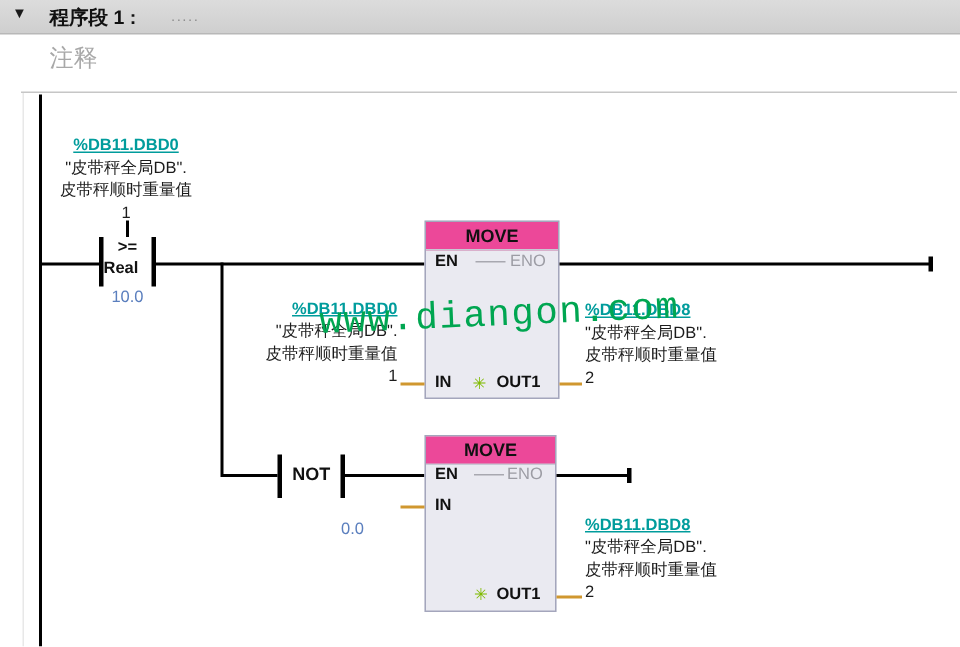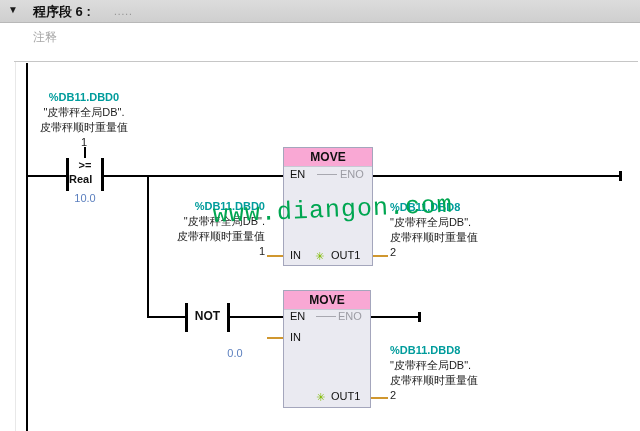--- a/index.html
+++ b/index.html
@@ -5,66 +5,66 @@
   html,body{margin:0;padding:0;}
   body{font-family:"Liberation Sans","DejaVu Sans",sans-serif;background:#fff;}
   #canvas{position:relative;width:640px;height:431px;background:#ffffff;overflow:hidden;}
 
   
   .net-header{position:absolute;left:0;top:0;width:640px;height:22px;
     background:linear-gradient(#dcdcdc,#cfcfcf);border-bottom:1px solid #b8b8b8;}
   .collapse-tri{position:absolute;left:8px;top:4px;font-size:10px;color:#1a1a1a;cursor:pointer;}
   .net-title{position:absolute;left:33px;top:3px;font-size:13px;font-weight:bold;color:#111;}
   .net-title-dots{position:absolute;left:114px;top:6px;font-size:10px;color:#8f8f8f;letter-spacing:1px;}
-  .net-comment{position:absolute;left:33px;top:29px;font-size:12px;color:#a8a8a8;}
+  .net-comment{position:absolute;left:33px;top:29px;font-size:16px;color:#a8a8a8;}
   .separator{position:absolute;left:14px;top:61px;width:624px;height:1px;background:#c6c6c6;}
   .margin-line{position:absolute;left:15px;top:62px;width:1px;height:369px;background:#e8e8e8;}
 
   
   .rail{position:absolute;background:#000;}
   .wire-h{position:absolute;height:2px;background:#000;}
   .wire-v{position:absolute;width:2px;background:#000;}
   .tick{position:absolute;width:3px;height:10px;background:#000;}
   .stub{position:absolute;height:2px;background:#d0972f;}
   .contact-bar{position:absolute;width:3px;background:#000;}
 
   
   .op-block{position:absolute;font-size:11px;line-height:15px;color:#1c1c1c;cursor:pointer;}
   .op-center{text-align:center;}
   .op-right{text-align:right;}
   .op-left{text-align:left;}
-  .addr{color:#009c9c;font-weight:bold;display:block;}
+  .addr{color:#009c9c;font-weight:bold;display:block;text-decoration:underline;}
   .opline{display:block;}
   .const{color:#5b7fbe;text-align:center;}
 
   
   .cmp-label{position:absolute;font-size:11px;font-weight:bold;color:#111;text-align:center;}
 
   
   .fbox{position:absolute;background:#eaeaf1;border:1px solid #a4a6bc;box-sizing:border-box;cursor:pointer;}
   .fbox-header{height:18px;line-height:18px;text-align:center;font-size:12px;font-weight:bold;
-    color:#111;background:#f9a8d4;border-bottom:1px solid #c8c8d4;}
-  .pin{position:absolute;font-size:11px;font-weight:normal;color:#111;}
+    color:#111;background:#ec4899;border-bottom:1px solid #c8c8d4;}
+  .pin{position:absolute;font-size:11px;font-weight:bold;color:#111;}
   .pin-gray{color:#9c9ca4;font-weight:normal;}
   .inner-dash{position:absolute;height:1px;background:#a8a8b0;}
   .star{position:absolute;font-size:11px;color:#7fba00;cursor:pointer;line-height:11px;}
 
   
   .watermark{position:absolute;left:213px;top:201px;font-family:"Liberation Mono","DejaVu Sans Mono",monospace;
     font-size:25px;letter-spacing:1px;color:#00a651;transform:rotate(-2.5deg);transform-origin:left center;
     z-index:50;white-space:nowrap;}
 </style>
 </head>
 <body>
 
 <div id="canvas">
 
   <div class="net-header">
     <span class="collapse-tri">▼</span>
-    <span class="net-title">程序段 6 :</span>
+    <span class="net-title">程序段 1 :</span>
     <span class="net-title-dots">.....</span>
   </div>
   <div class="net-comment">注释</div>
   <div class="separator"></div>
   <div class="margin-line"></div>
 
   <div class="rail" style="left:26px;top:63px;width:2px;height:368px;"></div>
 
   <div class="op-block op-center" style="left:8px;top:90px;width:152px;">
     <span class="addr">%DB11.DBD0</span>

